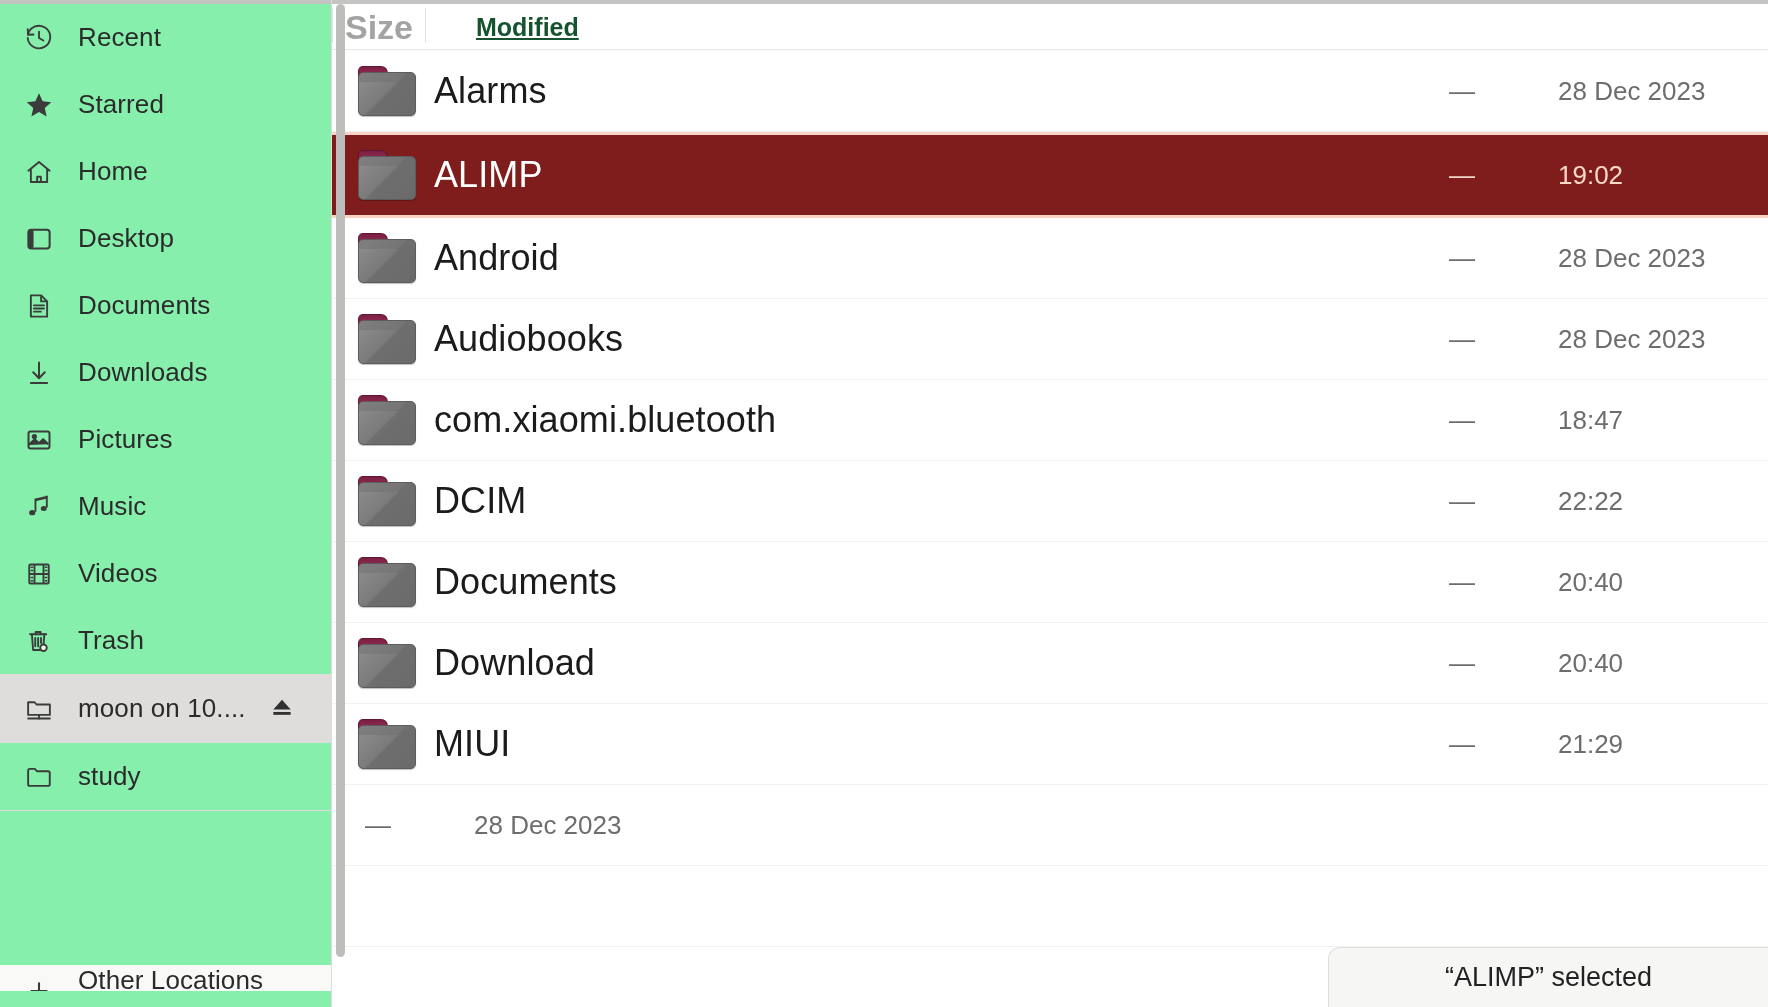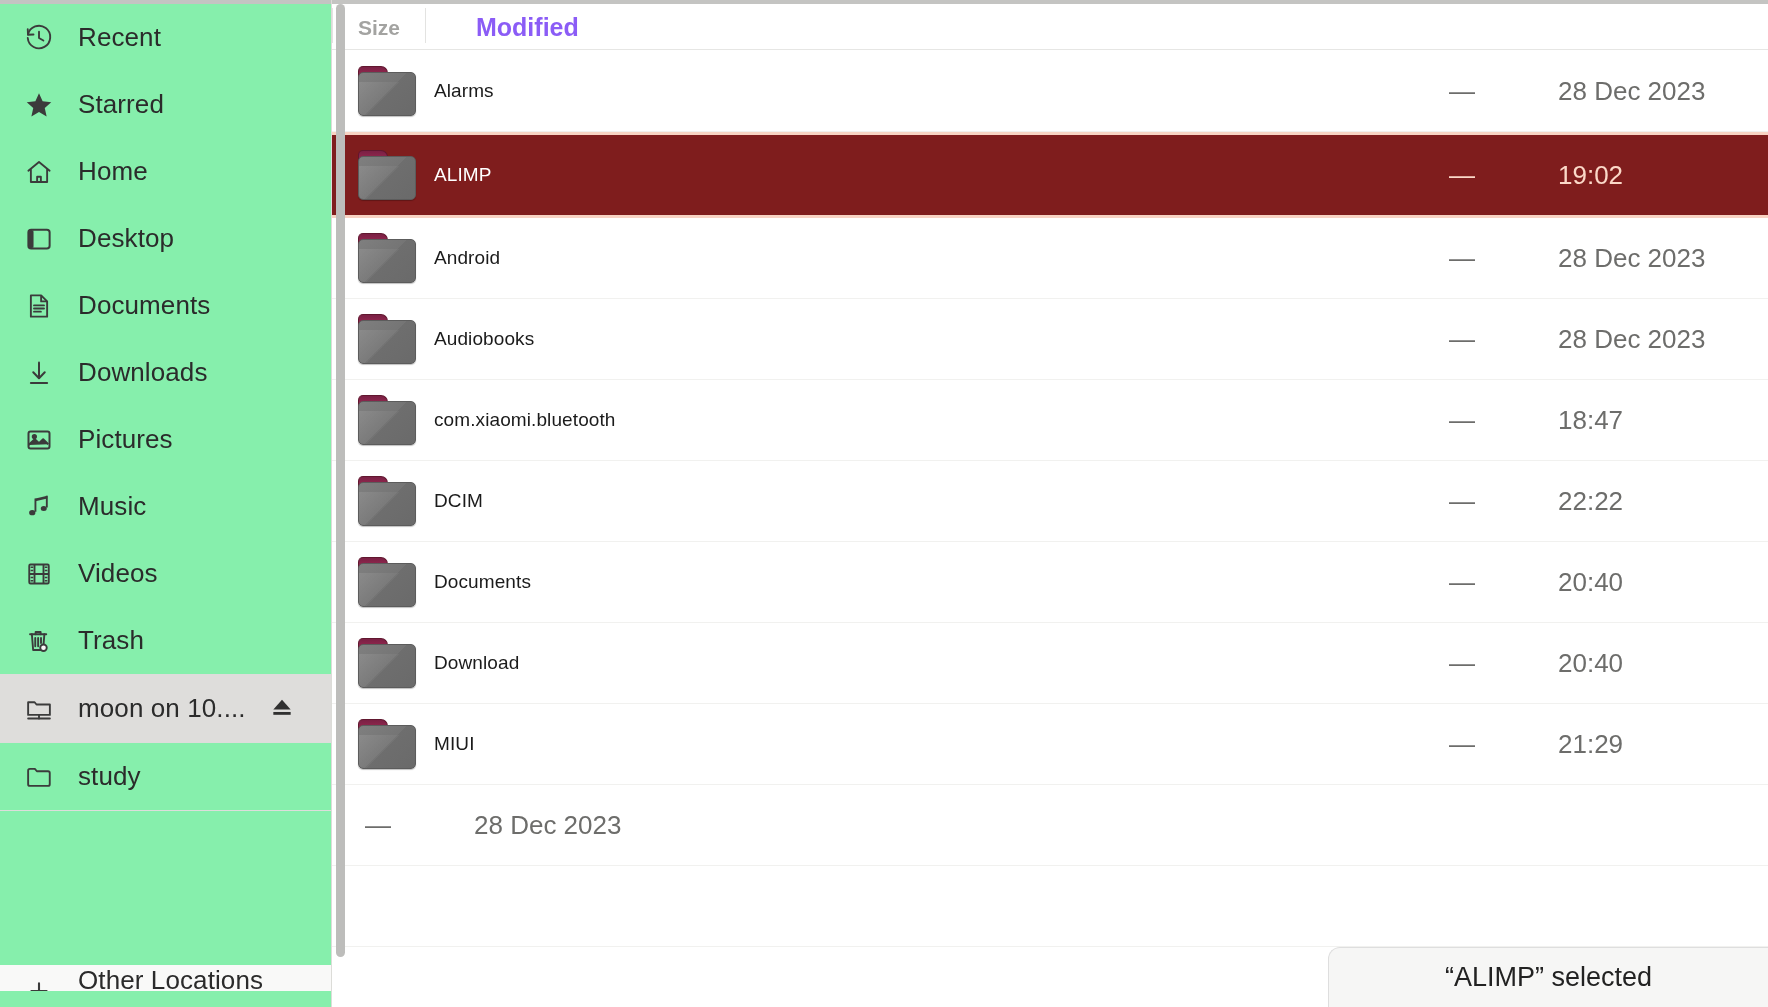--- a/index.html
+++ b/index.html
@@ -92,27 +92,27 @@
     font-size: 25px; font-weight: bold; color: #a3a3a1; letter-spacing: .2px;
   }
   .hd-sep {
     width: 1px; background: #e3e3e1; margin: 8px 0 6px 0;
   }
   .hd-size {
     flex: 0 0 92px;
     display: flex; align-items: center; justify-content: center;
     padding-top: 6px;
   }
-  .hd-size .hd-text { font-size: 21px; font-weight: bold; color: #a3a3a1; }
+  .hd-size .hd-text { font-size: 34px; font-weight: bold; color: #a3a3a1; }
   .hd-mod {
     flex: 0 0 260px;
     display: flex; align-items: center; justify-content: flex-start;
     padding: 6px 0 0 50px;
   }
-  .hd-mod .hd-text { font-size: 25px; font-weight: bold; color: #8b5cf6; }
+  .hd-mod .hd-text { font-size: 25px; font-weight: bold; color: #14532d; text-decoration: underline; }
   .chev { color: #9a9a98; display: flex; align-items: center; padding-top: 2px; }
 
   
   #rows {
     position: absolute; top: 51px; left: 0; right: 0; bottom: 0;
     overflow: hidden;
   }
   .row {
     display: flex; align-items: center;
     height: 81px;
@@ -127,21 +127,21 @@
     height: 86px;
   }
   .cell-name {
     flex: 1 1 auto;
     display: flex; align-items: center;
     padding-left: 26px;
     min-width: 0;
   }
   .fname {
     margin-left: 18px;
-    font-size: 19px; color: #1b1b1b;
+    font-size: 36px; color: #1b1b1b;
     white-space: nowrap;
     letter-spacing: .1px;
   }
   .row.selected .fname { color: #ffffff; }
   .cell-size {
     flex: 0 0 92px;
     display: flex; align-items: center; justify-content: center;
     font-size: 26px; color: #6d6d6b;
   }
   .row.selected .cell-size { color: #fbd8c8; }

